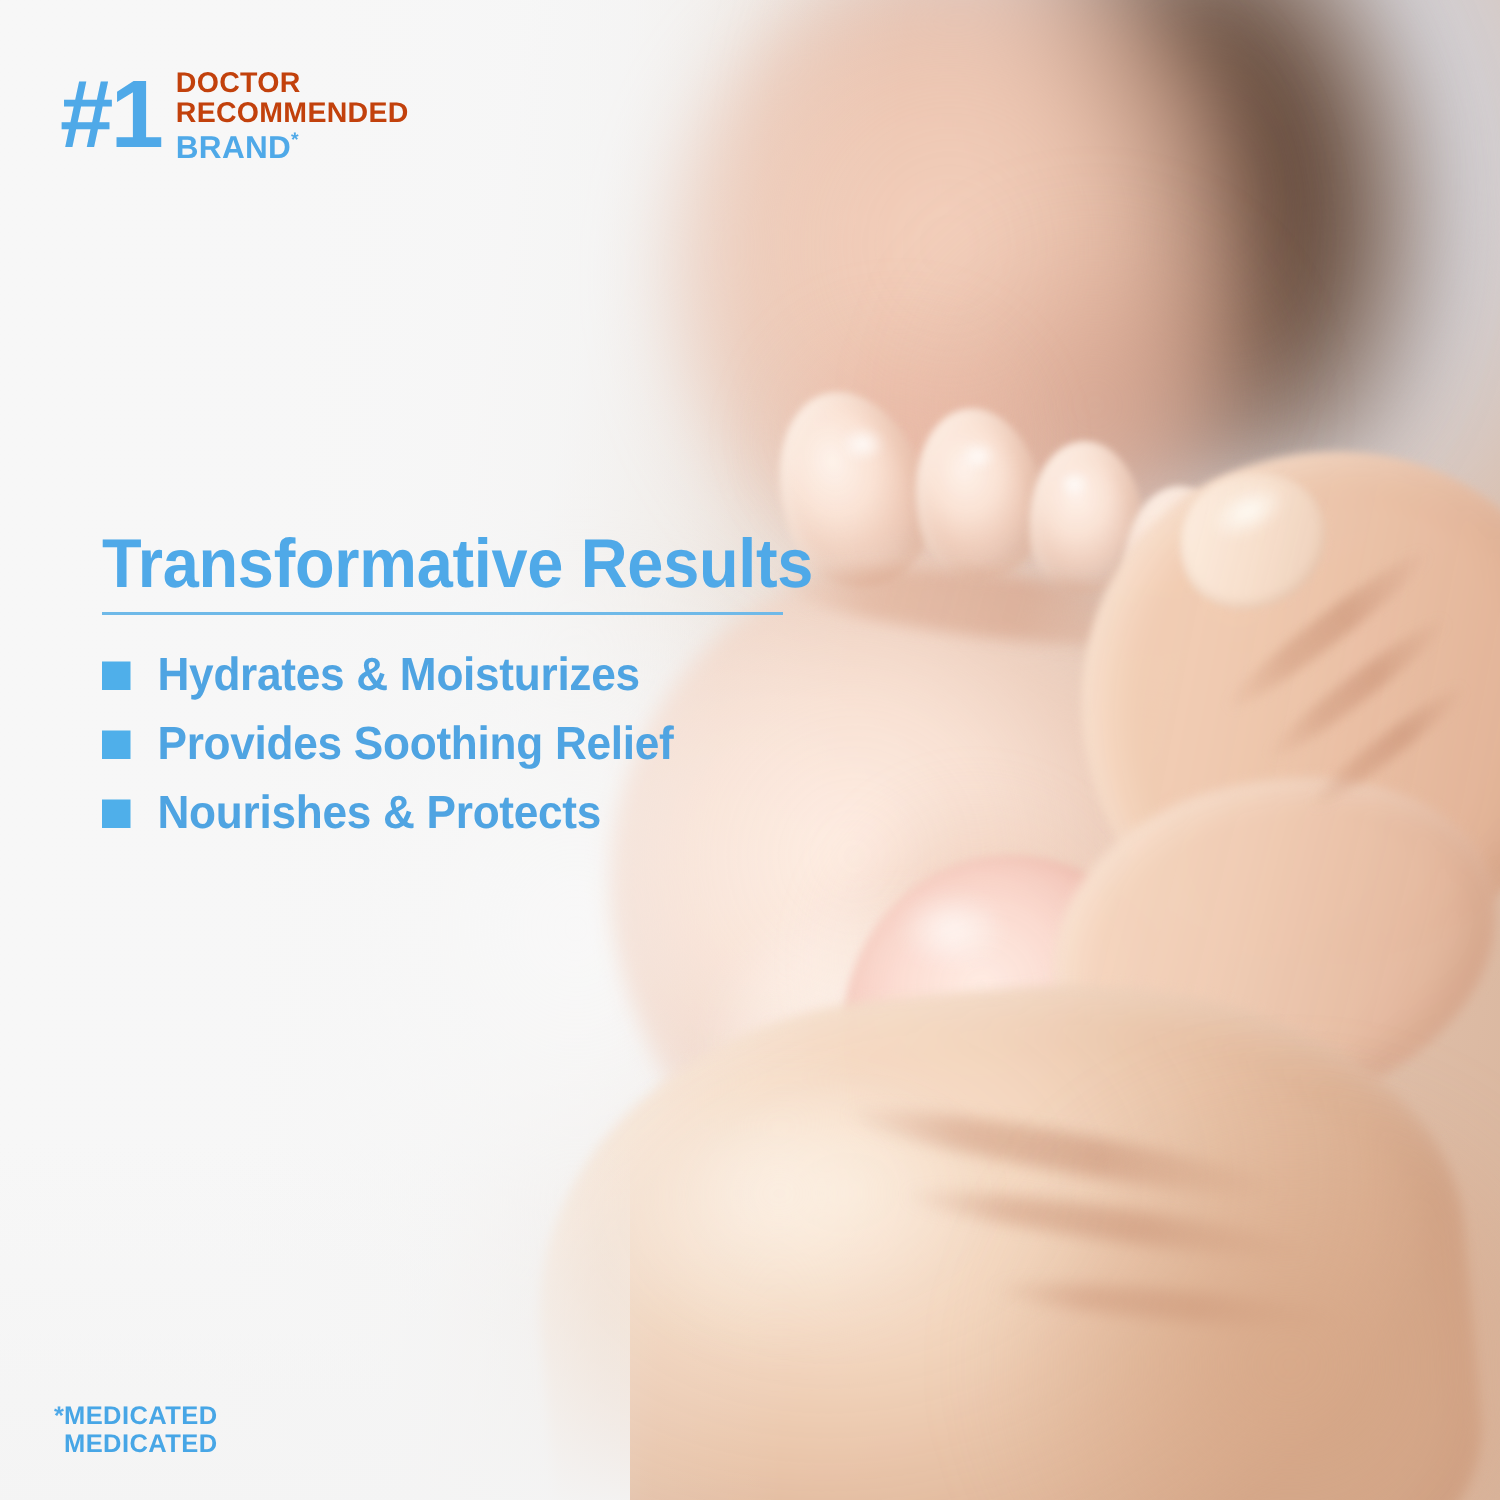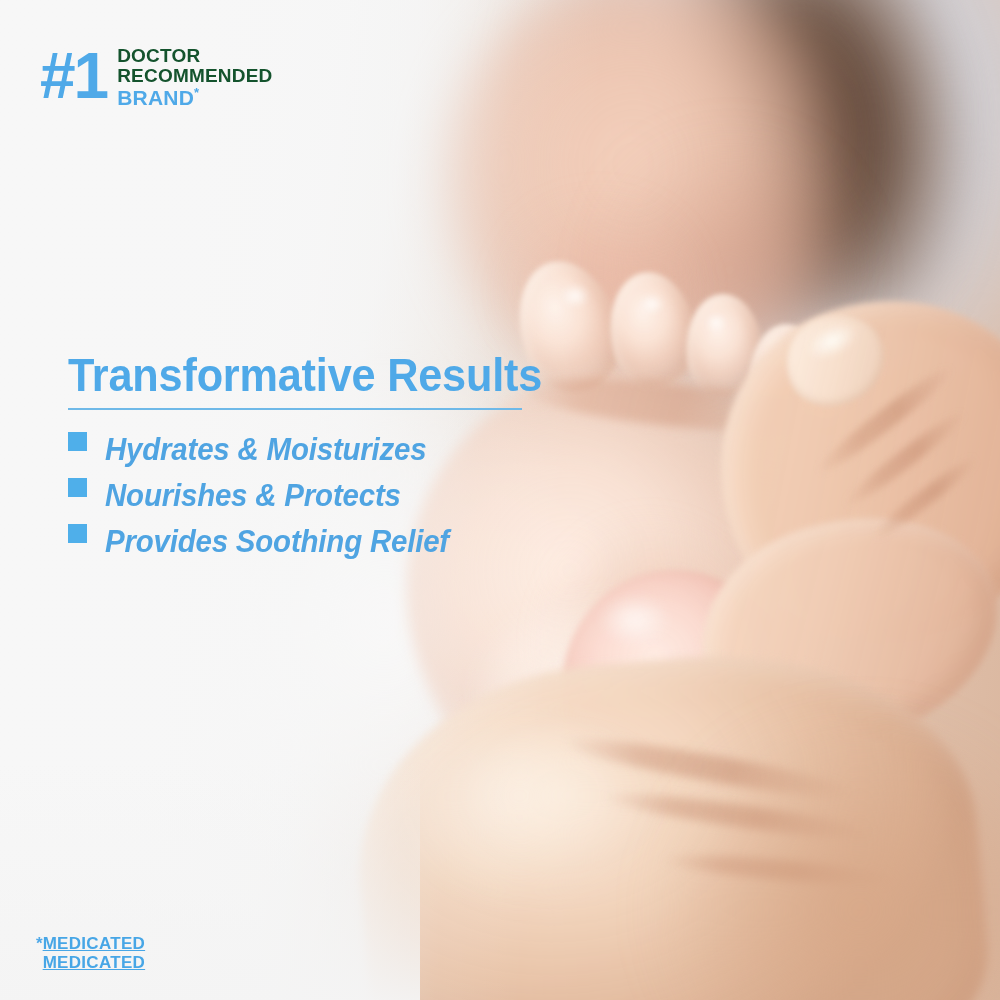--- a/index.html
+++ b/index.html
@@ -429,21 +429,21 @@
   }
   .badge-lines {
     display: flex;
     flex-direction: column;
     line-height: 1.04;
     padding-top: 2px;
   }
   .badge-l1, .badge-l2 {
     font-size: 19px;
     font-weight: 600;
-    color: #14532d;
+    color: #c2410c;
     letter-spacing: 0.2px;
   }
   .badge-l3 {
     font-size: 21px;
     font-weight: 700;
     color: #4FA9E8;
     letter-spacing: 0.2px;
   }
   .badge-l3 sup {
     font-size: 13px;
@@ -478,24 +478,23 @@
   .benefits {
     position: absolute;
     left: 68px;
     top: 432px;
     display: flex;
     flex-direction: column;
     gap: 10px;
   }
   .benefit-row {
     display: flex;
-    align-items: flex-start;
+    align-items: center;
     gap: 18px;
     height: 36px;
-    font-style: italic;
   }
   .benefit-marker {
     width: 19px;
     height: 19px;
     background: #4FAFEA;
     flex: 0 0 auto;
   }
   .benefit-label {
     font-size: 31px;
     font-weight: 600;
@@ -524,21 +523,20 @@
   .footer-lines {
     display: flex;
     flex-direction: column;
     line-height: 1.12;
   }
   .footer-l1, .footer-l2 {
     font-size: 17px;
     font-weight: 700;
     color: #47A6E6;
     letter-spacing: 0.3px;
-    text-decoration: underline;
   }
 </style>
 </head>
 <body>
 
 <div id="canvas">
 
   <div class="photo-layer">
     <div class="bg-base"></div>
     <div class="bg-coolwall"></div>
@@ -599,25 +597,25 @@
     <div class="headline">Transformative Results</div>
     <div class="headline-rule"></div>
 
     <div class="benefits">
       <div class="benefit-row">
         <span class="benefit-marker"></span>
         <span class="benefit-label">Hydrates &amp; Moisturizes</span>
       </div>
       <div class="benefit-row">
         <span class="benefit-marker"></span>
-        <span class="benefit-label">Nourishes &amp; Protects</span>
+        <span class="benefit-label">Provides Soothing Relief</span>
       </div>
       <div class="benefit-row">
         <span class="benefit-marker"></span>
-        <span class="benefit-label">Provides Soothing Relief</span>
+        <span class="benefit-label">Nourishes &amp; Protects</span>
       </div>
     </div>
 
     <div class="footer-mark">
       <span class="footer-star">*</span>
       <span class="footer-lines">
         <span class="footer-l1">MEDICATED</span>
         <span class="footer-l2">MEDICATED</span>
       </span>
     </div>

